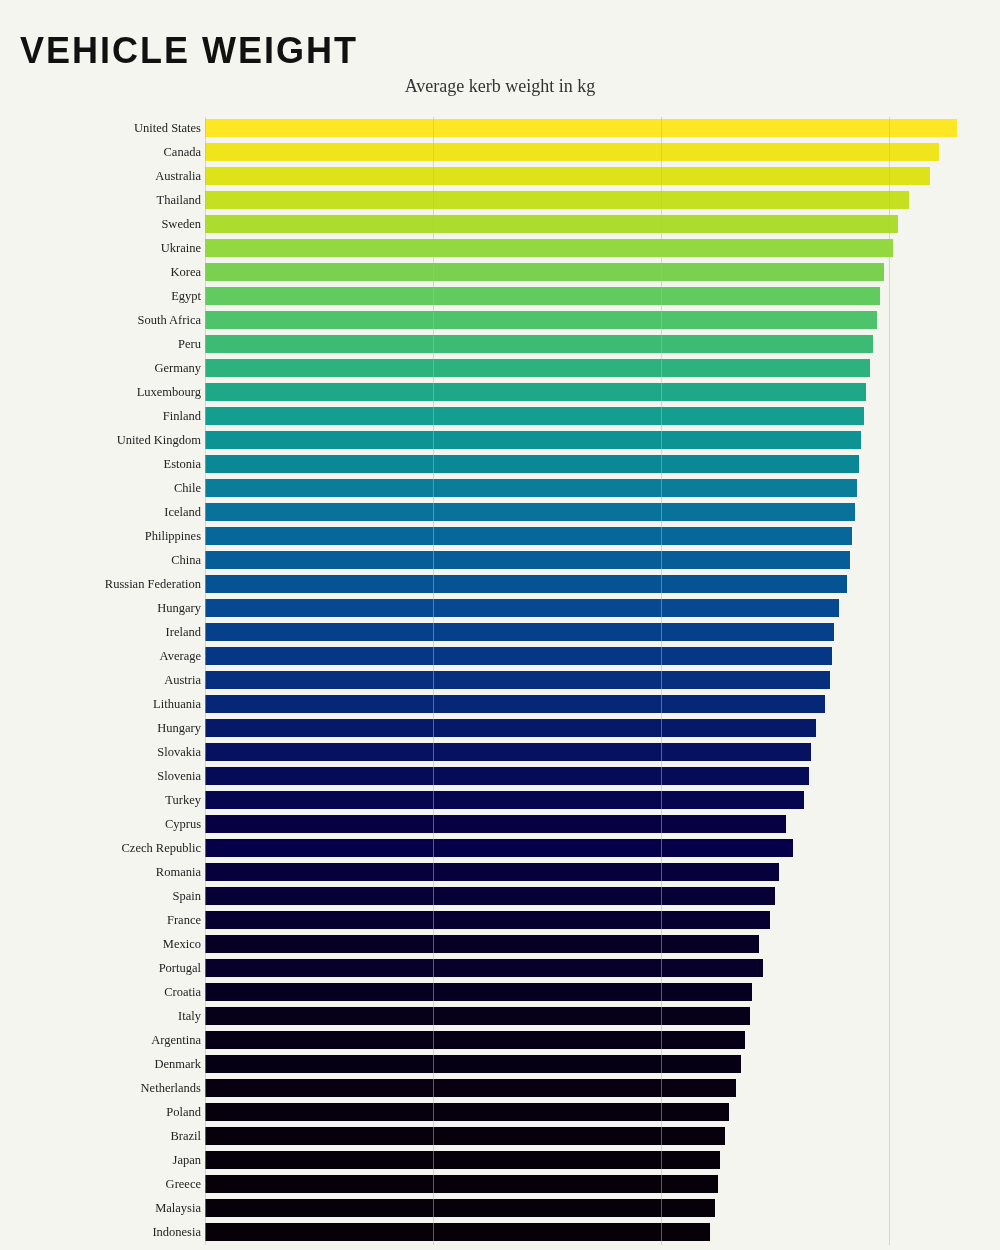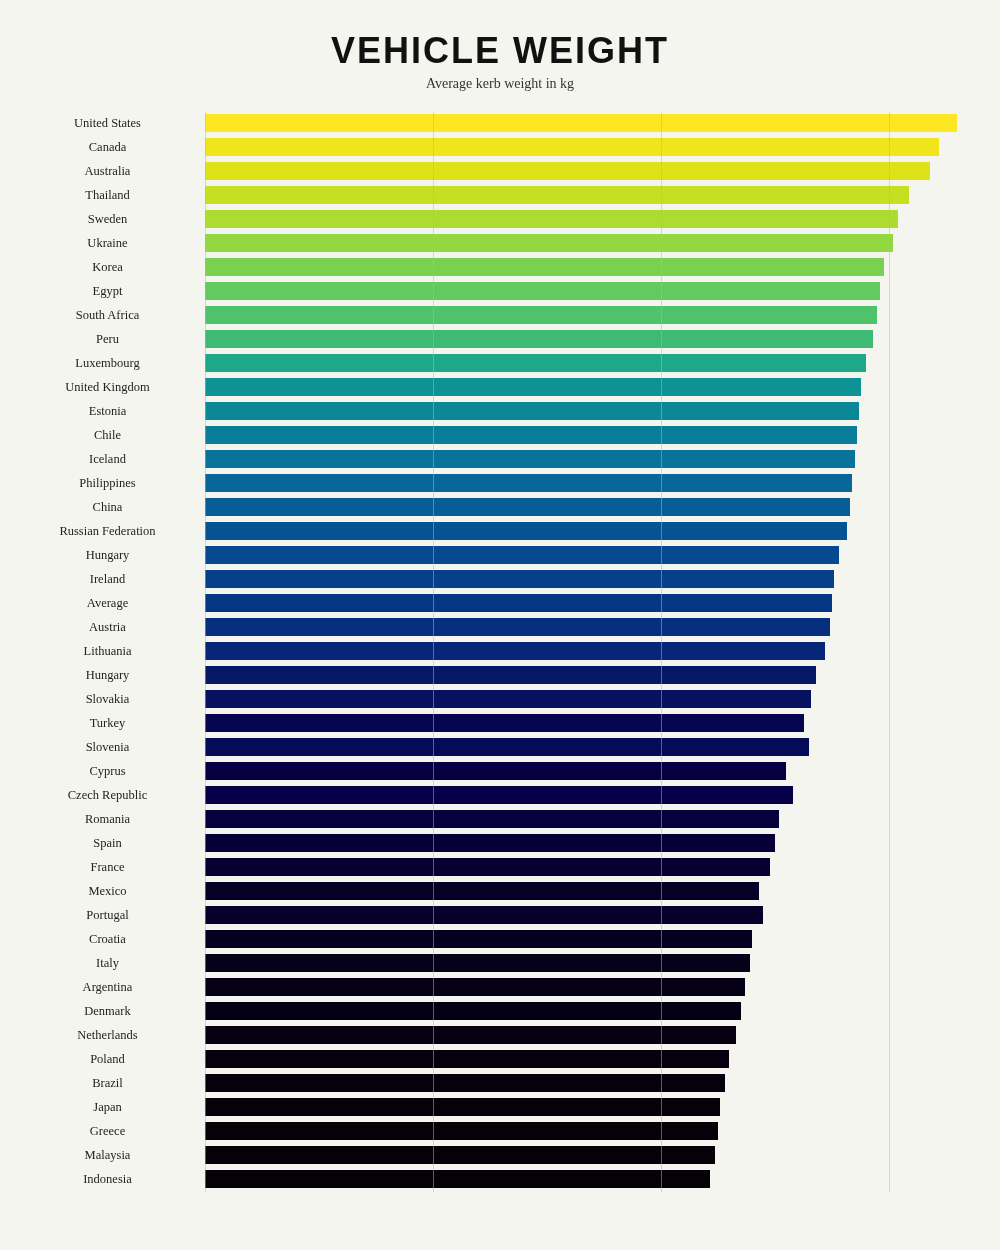--- a/index.html
+++ b/index.html
@@ -7,50 +7,50 @@
       background: #f5f5f0;
       font-family: Georgia, 'Times New Roman', serif;
       width: 1000px;
       min-height: 1250px;
     }
     .chart-container {
       width: 1000px;
       padding: 30px 20px 60px 20px;
     }
     .chart-title {
-      text-align: center;
+      text-align: left;
       font-size: 36px;
       font-weight: 900;
       font-family: Impact, Arial Black, sans-serif;
       letter-spacing: 2px;
       color: #111;
       margin-bottom: 4px;
     }
     .chart-subtitle {
       text-align: center;
-      font-size: 14px;
+      font-size: 18px;
       color: #333;
       margin-bottom: 20px;
       font-style: normal;
     }
     .chart-area {
       display: flex;
       flex-direction: column;
       position: relative;
     }
     .bar-row {
       display: flex;
       align-items: center;
       height: 22px;
       margin-bottom: 2px;
     }
     .country-label {
       width: 185px;
-      text-align: center;
-      padding-right: 10px;
+      text-align: right;
+      padding-right: 4px;
       font-size: 12.5px;
       color: #222;
       flex-shrink: 0;
       font-family: Georgia, serif;
     }
     .bar-wrapper {
       flex: 1;
       height: 18px;
       position: relative;
       background: transparent;
@@ -123,26 +123,38 @@
           <div class="bar" style="width: 86.7647%; background-color: rgb(78, 195, 107);"></div>
         </div>
       </div>
       <div class="bar-row">
         <div class="country-label">Peru</div>
         <div class="bar-wrapper">
           <div class="bar" style="width: 86.1765%; background-color: rgb(61, 187, 116);"></div>
         </div>
       </div>
       <div class="bar-row">
+        <div class="country-label">Germany</div>
+        <div class="bar-wrapper">
+          <div class="bar" style="width: 85.7647%; background-color: rgb(45, 178, 125);"></div>
+        </div>
+      </div>
+      <div class="bar-row">
         <div class="country-label">Luxembourg</div>
         <div class="bar-wrapper">
           <div class="bar" style="width: 85.2941%; background-color: rgb(31, 168, 136);"></div>
         </div>
       </div>
       <div class="bar-row">
+        <div class="country-label">Finland</div>
+        <div class="bar-wrapper">
+          <div class="bar" style="width: 85%; background-color: rgb(20, 158, 143);"></div>
+        </div>
+      </div>
+      <div class="bar-row">
         <div class="country-label">United Kingdom</div>
         <div class="bar-wrapper">
           <div class="bar" style="width: 84.7059%; background-color: rgb(13, 147, 148);"></div>
         </div>
       </div>
       <div class="bar-row">
         <div class="country-label">Estonia</div>
         <div class="bar-wrapper">
           <div class="bar" style="width: 84.4118%; background-color: rgb(10, 136, 150);"></div>
         </div>
@@ -213,29 +225,29 @@
           <div class="bar" style="width: 78.8235%; background-color: rgb(6, 25, 104);"></div>
         </div>
       </div>
       <div class="bar-row">
         <div class="country-label">Slovakia</div>
         <div class="bar-wrapper">
           <div class="bar" style="width: 78.2353%; background-color: rgb(6, 18, 96);"></div>
         </div>
       </div>
       <div class="bar-row">
+        <div class="country-label">Slovenia</div>
+        <div class="bar-wrapper">
+          <div class="bar" style="width: 77.9412%; background-color: rgb(6, 11, 88);"></div>
+        </div>
+      </div>
+      <div class="bar-row">
         <div class="country-label">Turkey</div>
         <div class="bar-wrapper">
           <div class="bar" style="width: 77.3529%; background-color: rgb(6, 5, 80);"></div>
-        </div>
-      </div>
-      <div class="bar-row">
-        <div class="country-label">Slovenia</div>
-        <div class="bar-wrapper">
-          <div class="bar" style="width: 77.9412%; background-color: rgb(6, 11, 88);"></div>
         </div>
       </div>
       <div class="bar-row">
         <div class="country-label">Cyprus</div>
         <div class="bar-wrapper">
           <div class="bar" style="width: 75%; background-color: rgb(6, 0, 66);"></div>
         </div>
       </div>
       <div class="bar-row">
         <div class="country-label">Czech Republic</div>

